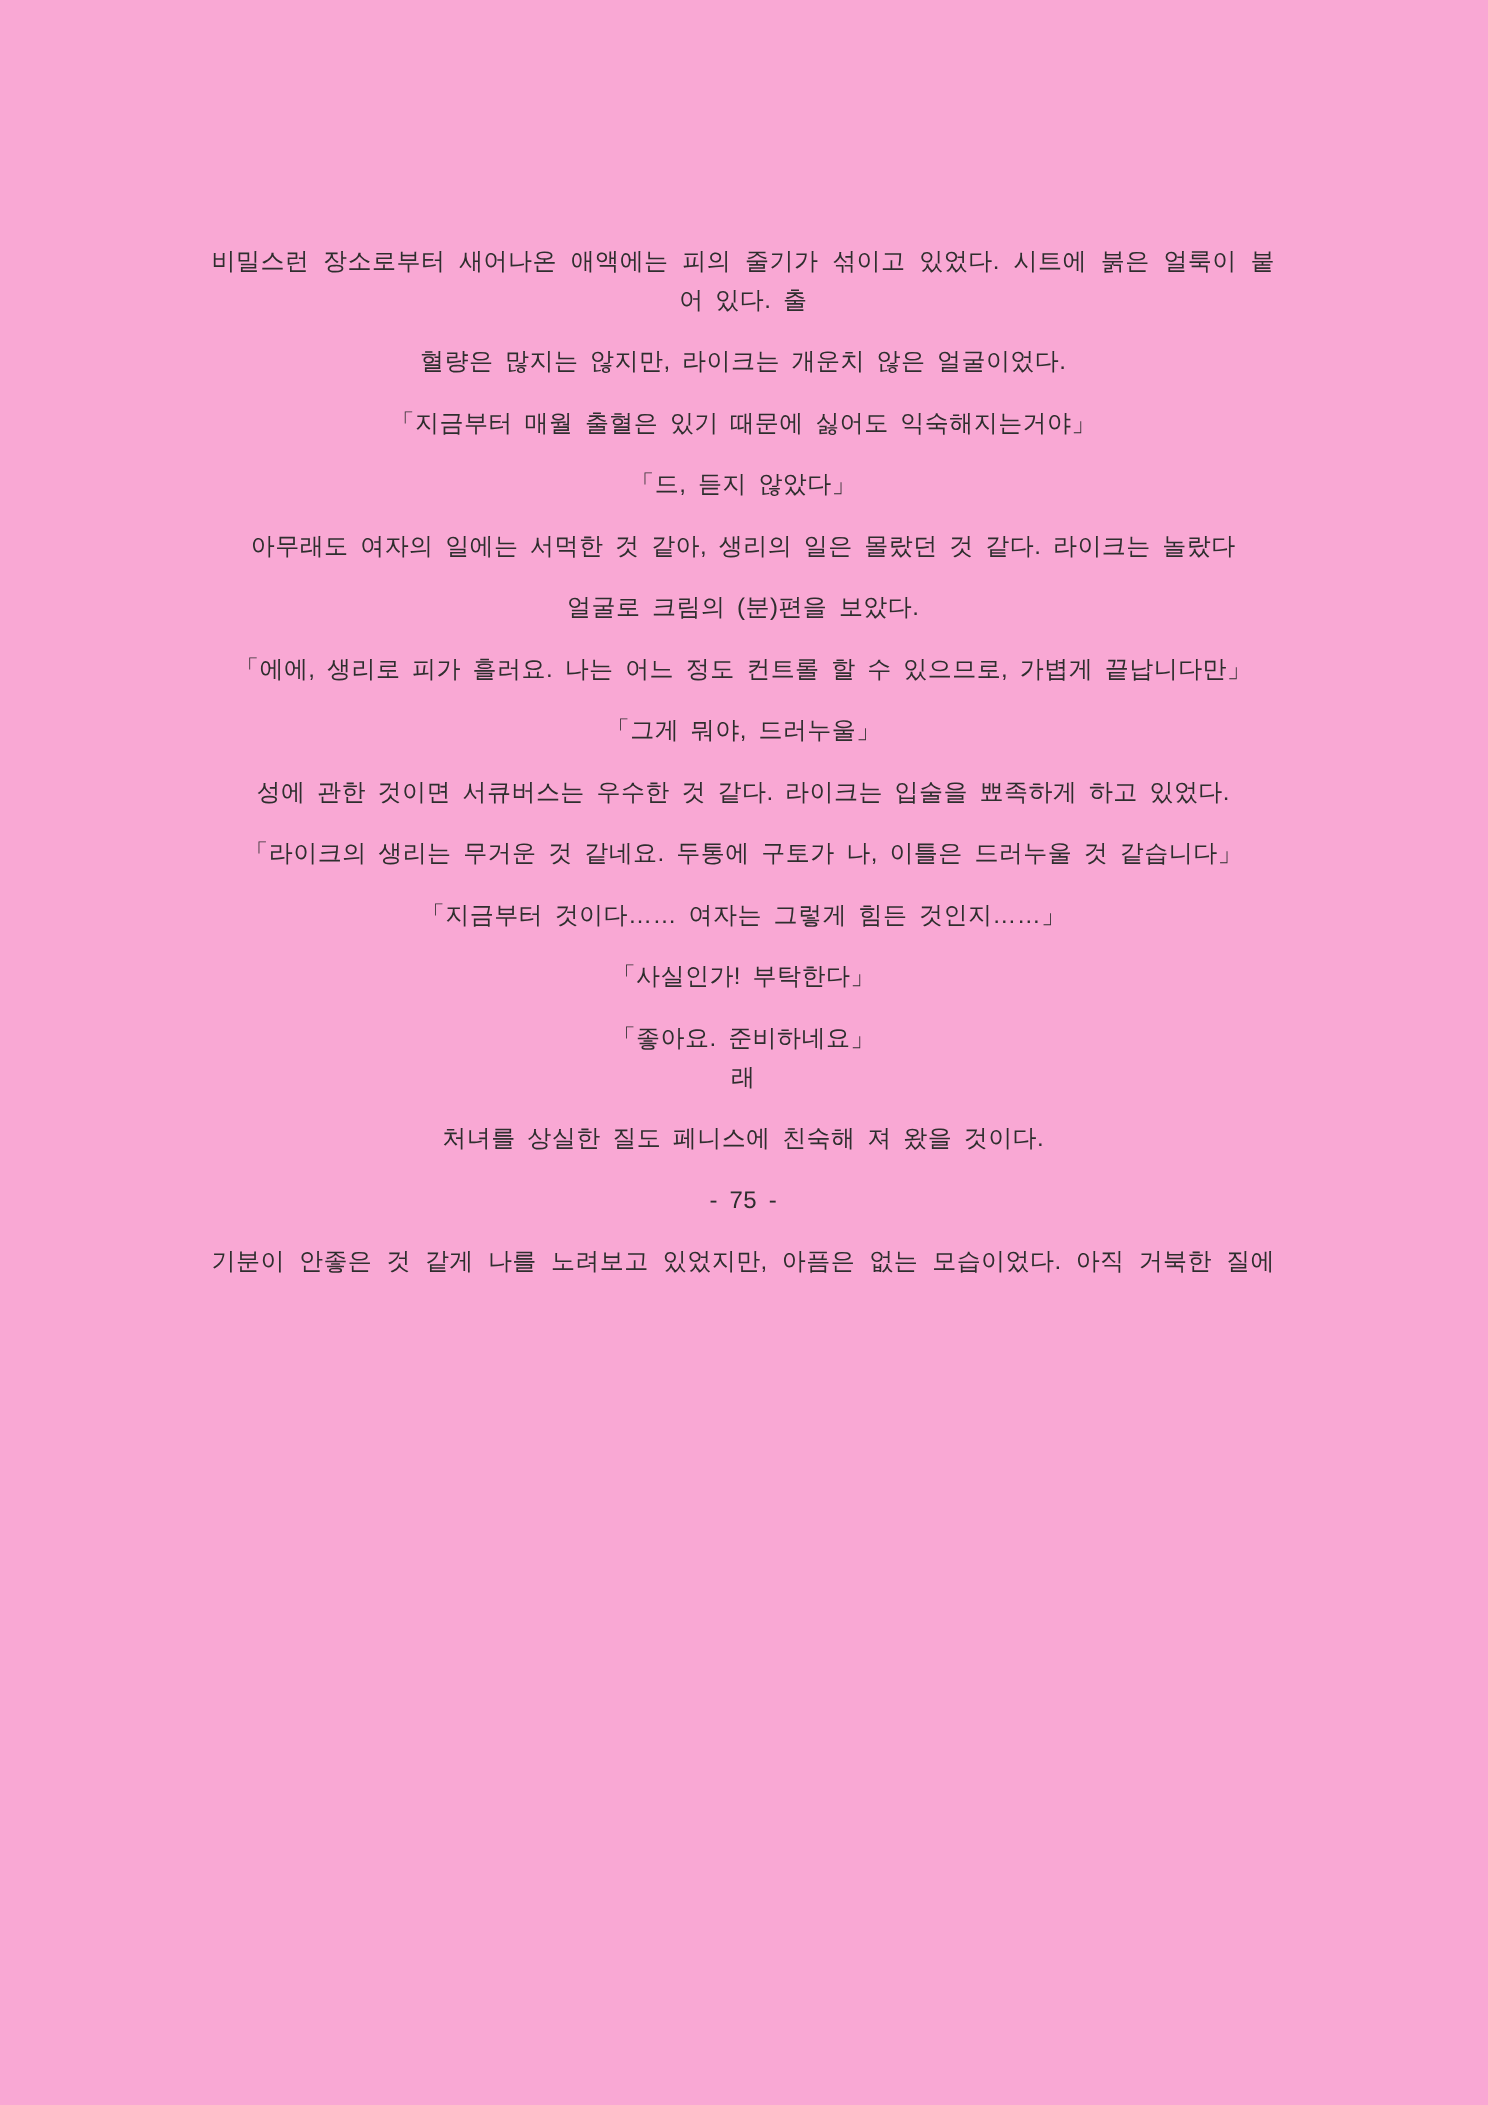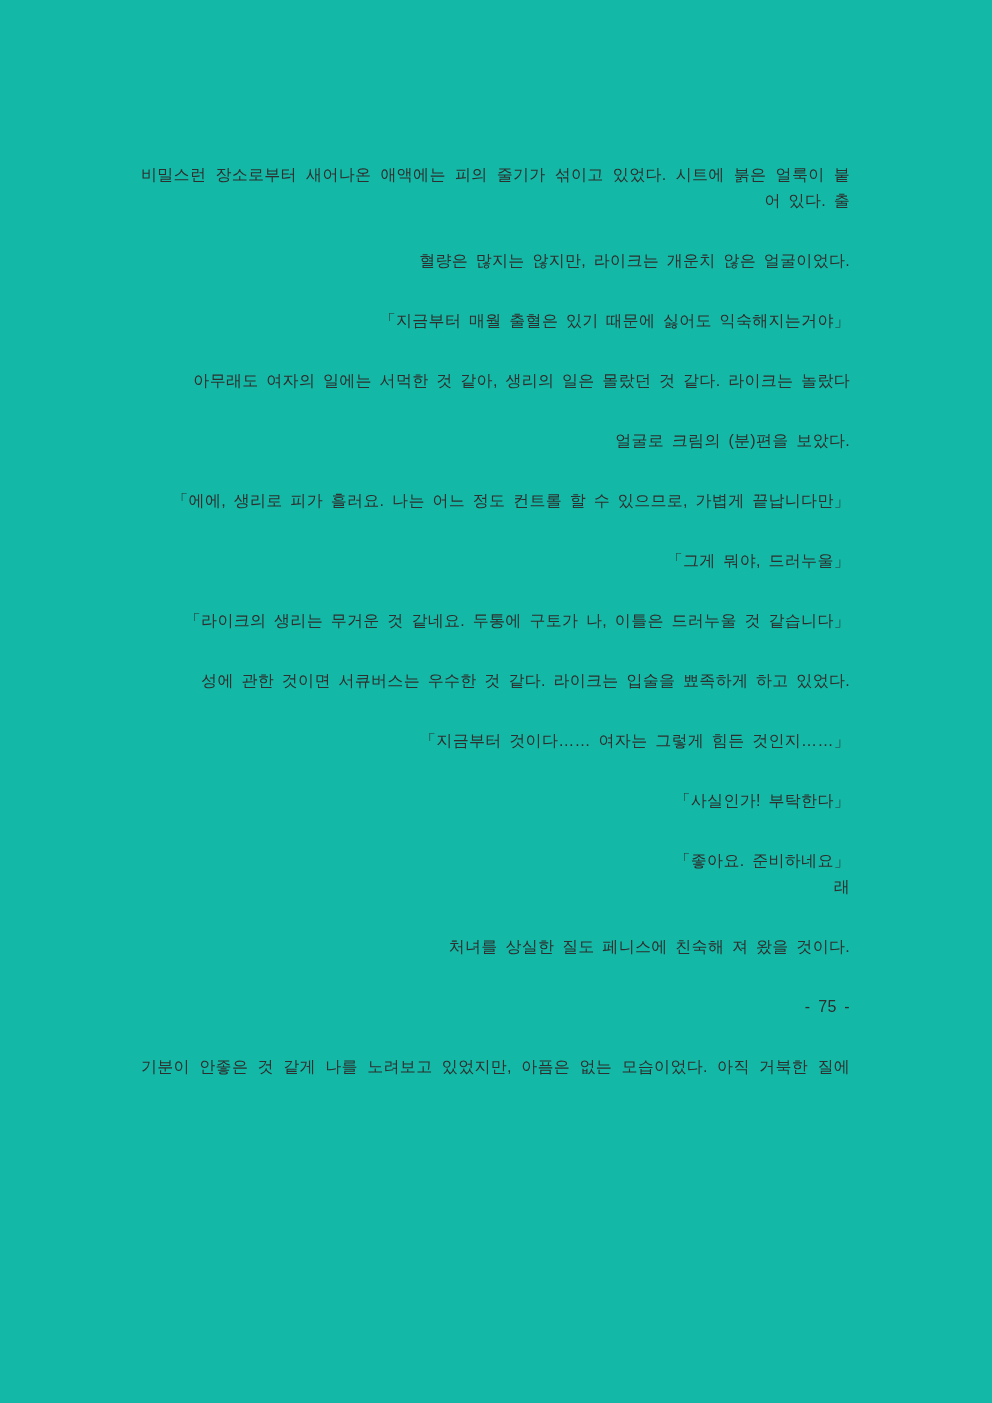--- a/index.html
+++ b/index.html
@@ -10,61 +10,62 @@
   body {
     width: 992px;
     height: 1403px;
     position: relative;
     font-family: "Liberation Sans", "DejaVu Sans", sans-serif;
     color: #2e2e2e;
   }
   .sheet {
     position: absolute;
     inset: 0;
-    background: #14b8a6;
+    background: #f9a8d4;
   }
   .textcol {
     position: absolute;
     left: 141px;
     top: 162px;
     width: 709px;
     font-size: 16px;
     line-height: 26px;
     letter-spacing: 0.3px;
     word-spacing: 3px;
   }
   .line {
     white-space: normal;
-    text-align: right;
+    text-align: center;
   }
   
   .gap {
-    margin-top: 34px;
+    margin-top: 15px;
   }
   
   .stretch {
     text-align: justify;
     text-align-last: justify;
   }
 </style>
 </head>
 <body>
 
 <div class="sheet">
   <div class="textcol">
     <div class="line stretch">비밀스런 장소로부터 새어나온 애액에는 피의 줄기가 섞이고 있었다. 시트에 붉은 얼룩이 붙</div>
     <div class="line">어 있다. 출</div>
     <div class="line gap">혈량은 많지는 않지만, 라이크는 개운치 않은 얼굴이었다.</div>
     <div class="line gap">「지금부터 매월 출혈은 있기 때문에 싫어도 익숙해지는거야」</div>
+    <div class="line gap">「드, 듣지 않았다」</div>
     <div class="line gap">아무래도 여자의 일에는 서먹한 것 같아, 생리의 일은 몰랐던 것 같다. 라이크는 놀랐다</div>
     <div class="line gap">얼굴로 크림의 (분)편을 보았다.</div>
     <div class="line gap">「에에, 생리로 피가 흘러요. 나는 어느 정도 컨트롤 할 수 있으므로, 가볍게 끝납니다만」</div>
     <div class="line gap">「그게 뭐야, 드러누울」</div>
+    <div class="line gap">성에 관한 것이면 서큐버스는 우수한 것 같다. 라이크는 입술을 뾰족하게 하고 있었다.</div>
     <div class="line gap">「라이크의 생리는 무거운 것 같네요. 두통에 구토가 나, 이틀은 드러누울 것 같습니다」</div>
-    <div class="line gap">성에 관한 것이면 서큐버스는 우수한 것 같다. 라이크는 입술을 뾰족하게 하고 있었다.</div>
     <div class="line gap">「지금부터 것이다…… 여자는 그렇게 힘든 것인지……」</div>
     <div class="line gap">「사실인가! 부탁한다」</div>
     <div class="line gap">「좋아요. 준비하네요」</div>
     <div class="line">래</div>
     <div class="line gap">처녀를 상실한 질도 페니스에 친숙해 져 왔을 것이다.</div>
     <div class="line gap">- 75 -</div>
     <div class="line gap stretch">기분이 안좋은 것 같게 나를 노려보고 있었지만, 아픔은 없는 모습이었다. 아직 거북한 질에</div>
   </div>
 </div>
 

